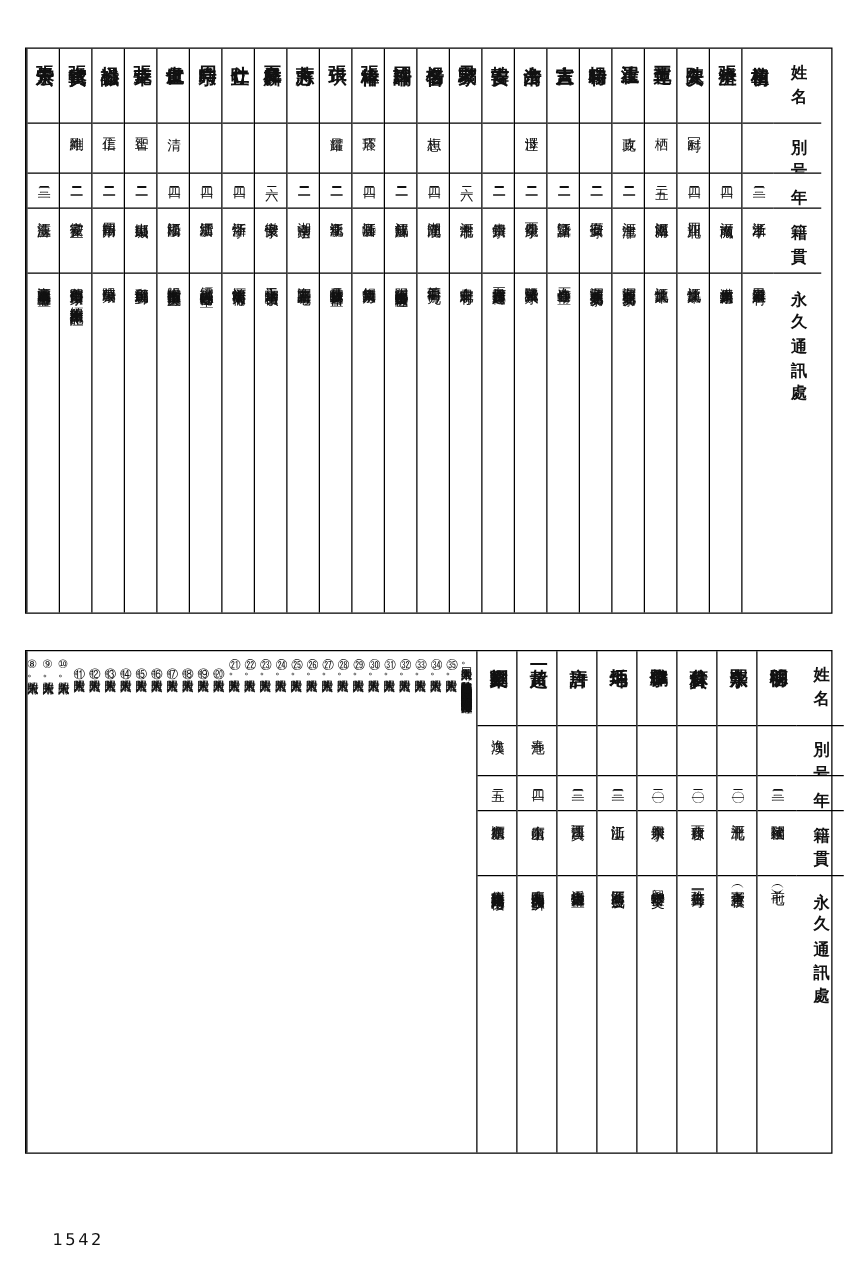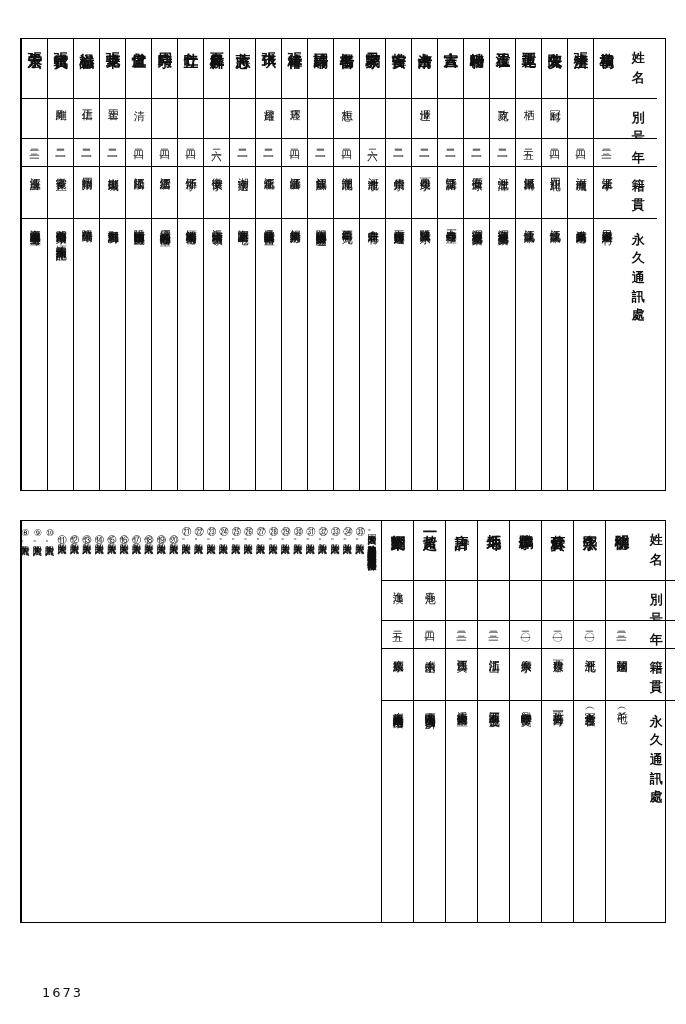--- a/index.html
+++ b/index.html
@@ -722,14 +722,14 @@
         </div>
       <div class="cell r-native">
           <span class="v">籍　貫</span>
         </div>
       <div class="cell r-addr">
           <span class="v">永　久　通　訊　處</span>
         </div>
     </div>
   </div>
 
-  <div class="pagenum">1673</div>
+  <div class="pagenum">1542</div>
 </div>
 
 </body></html>

